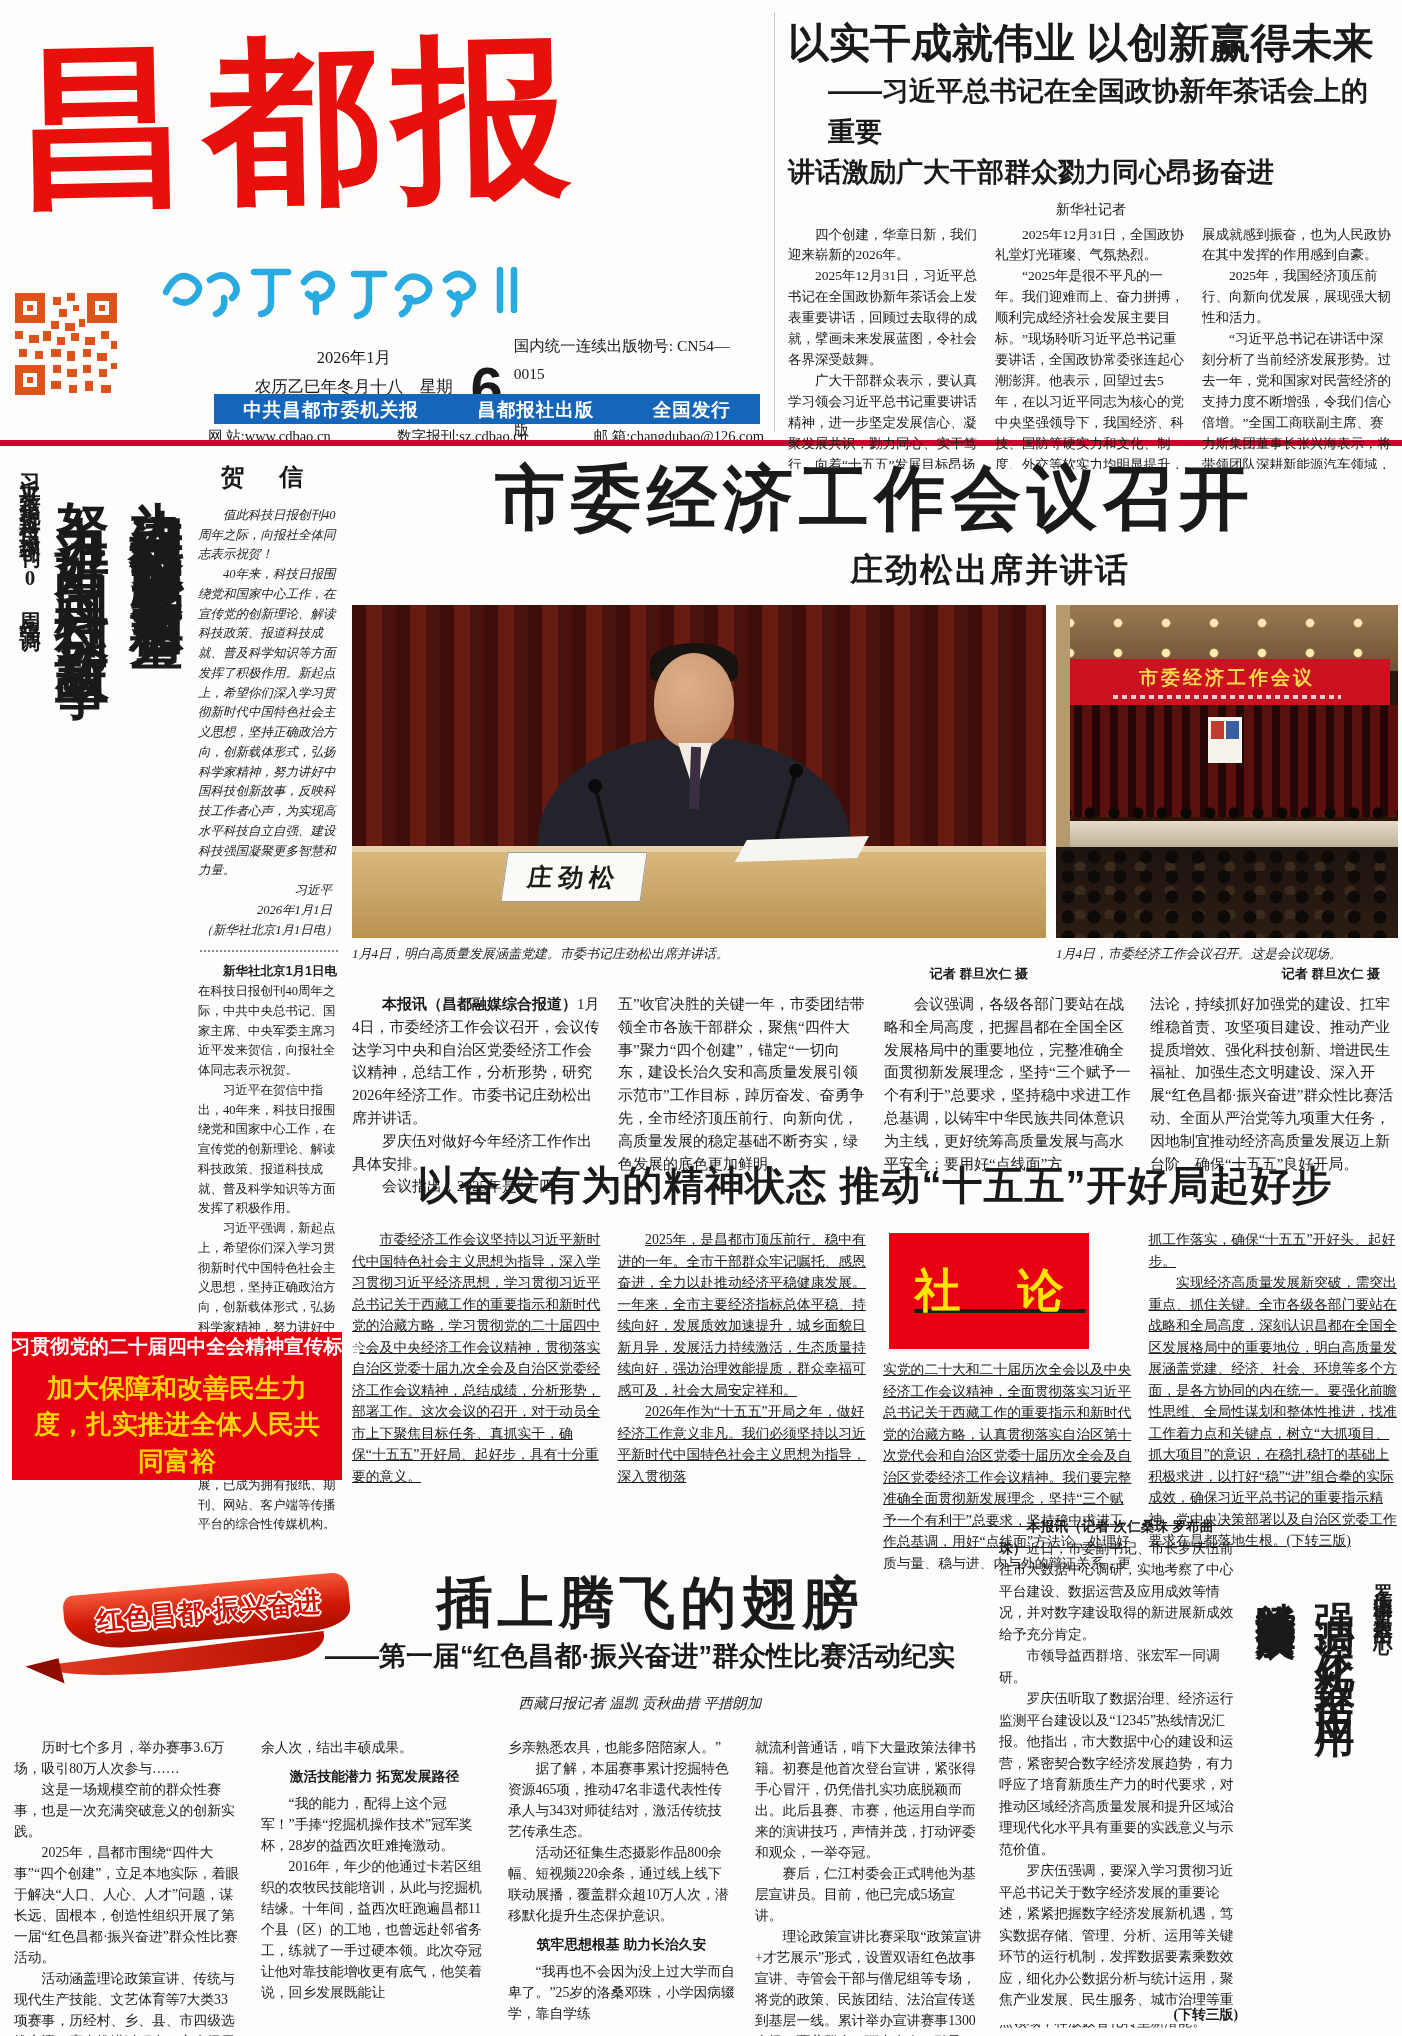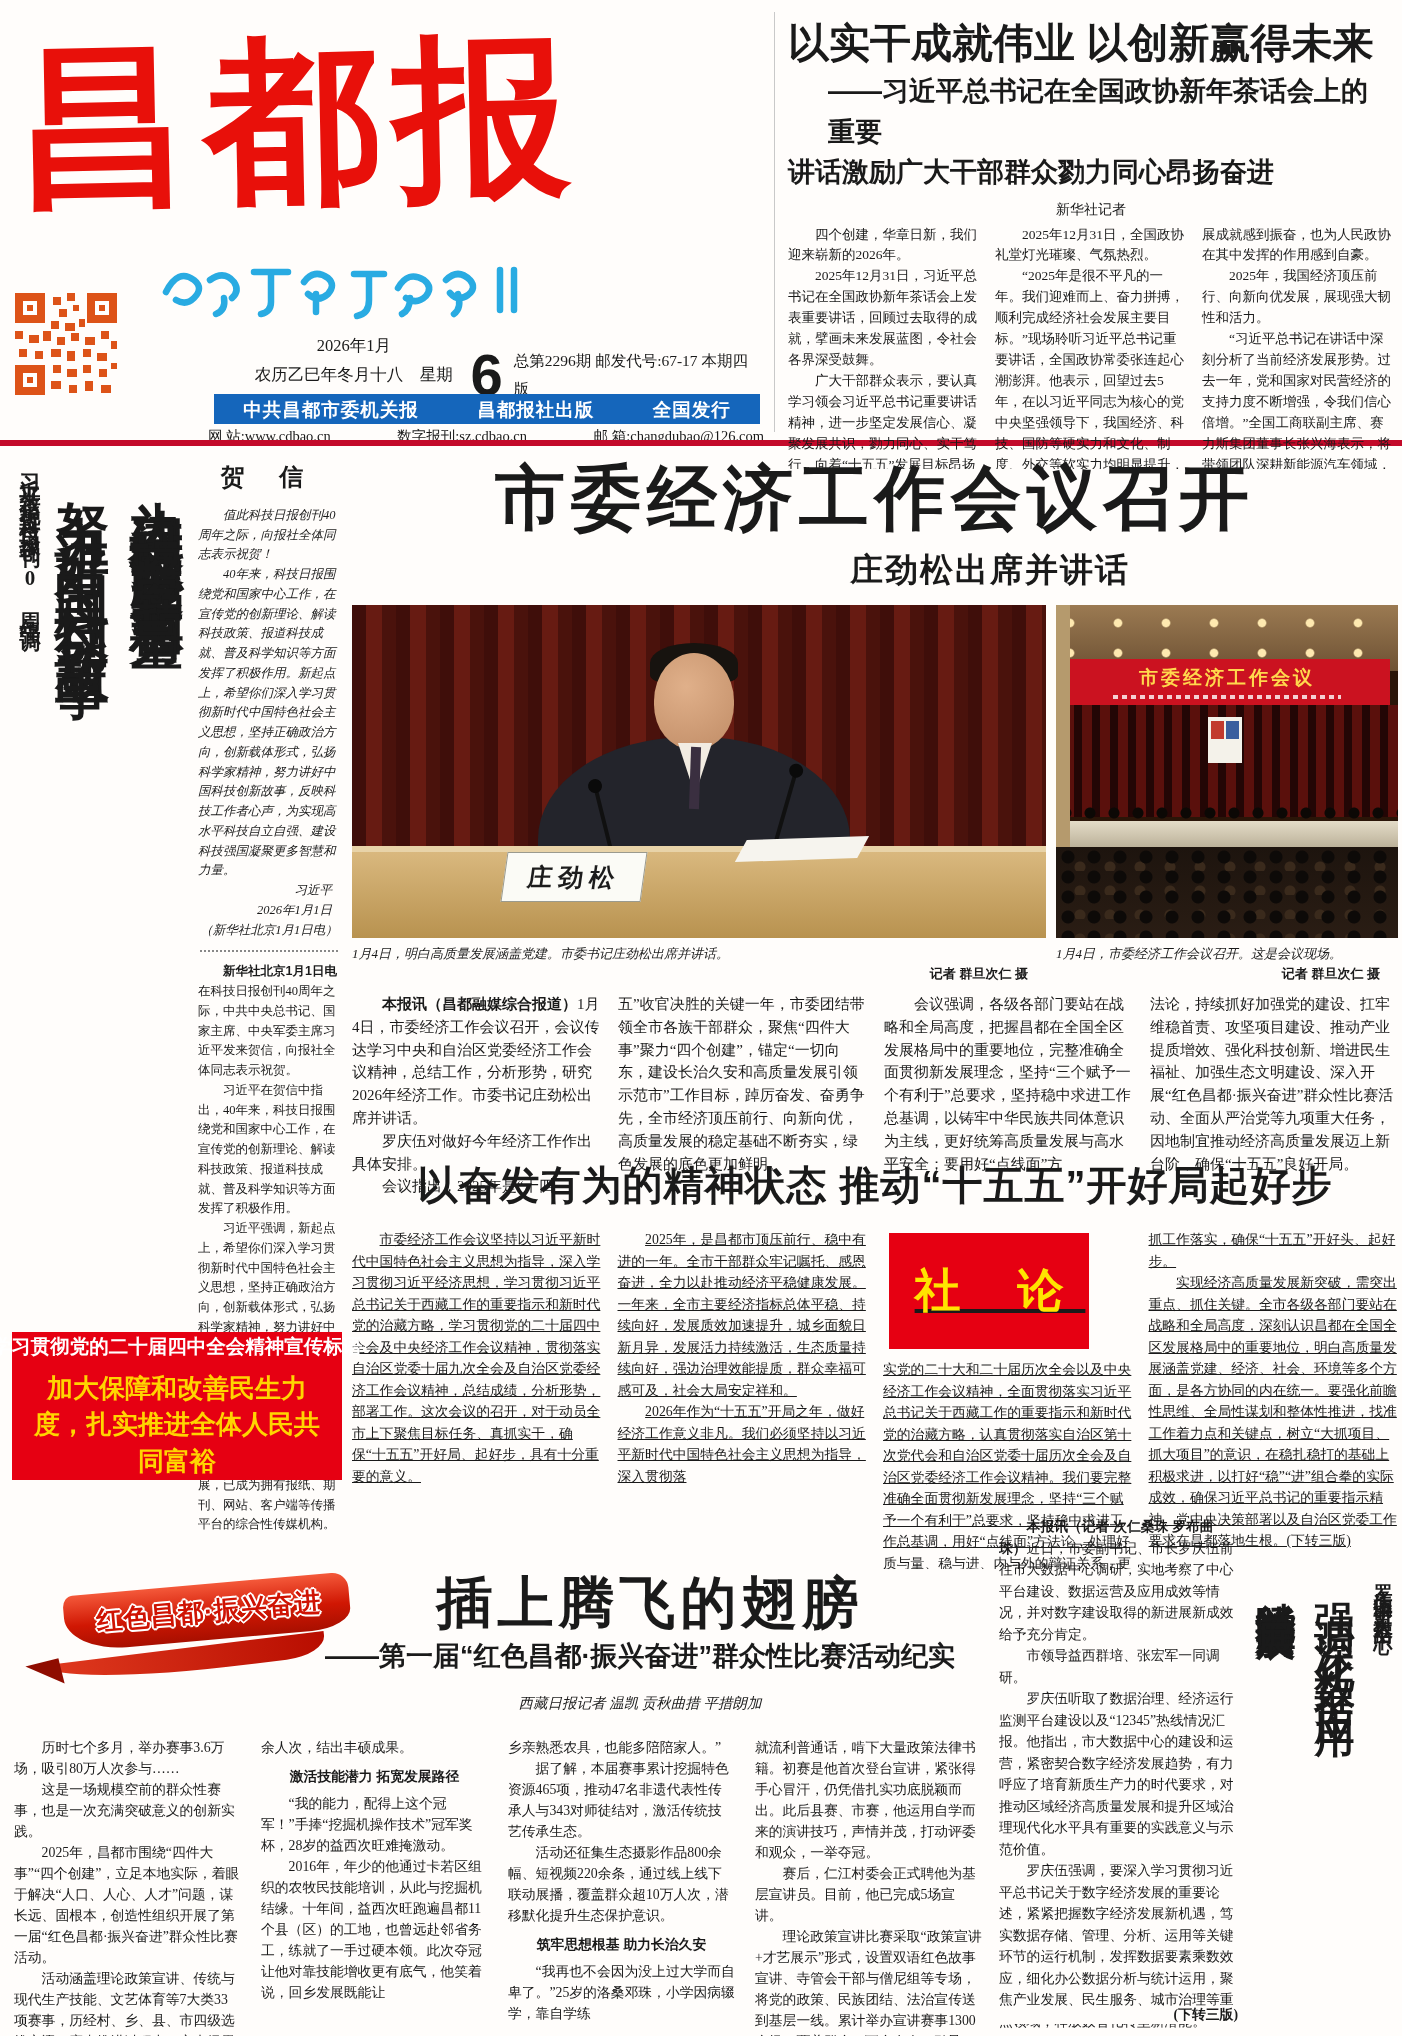--- a/index.html
+++ b/index.html
@@ -230,20 +230,21 @@
     </svg>
   </div>
 
   <div id="pub-block">
     <div class="dcol">
       <div>2026年1月</div>
       <div>农历乙巳年冬月十八　星期二</div>
     </div>
     <div id="issue-num">6</div>
     <div id="pub-right">
+      <div>国内统一连续出版物号: CN54—0015</div>
       <div>总第2296期 邮发代号:67-17 本期四版</div>
     </div>
   </div>
 
   <div id="org-bar">
     <span>中共昌都市委机关报</span>
     <span>昌都报社出版</span>
     <span>全国发行</span>
   </div>
 

